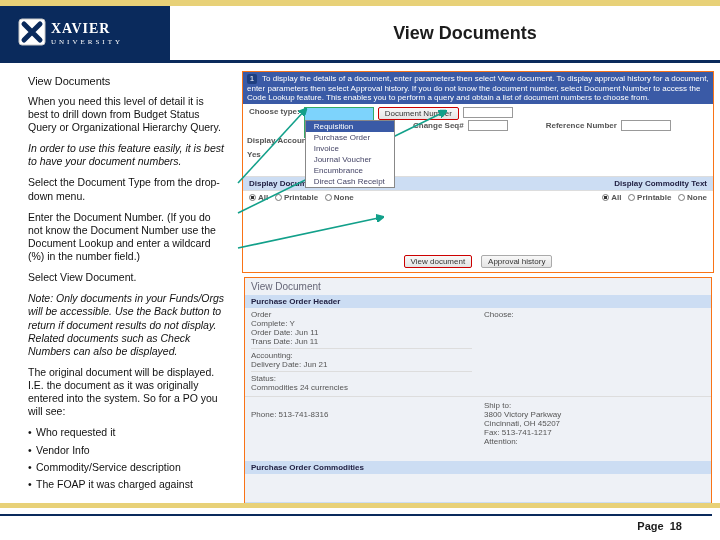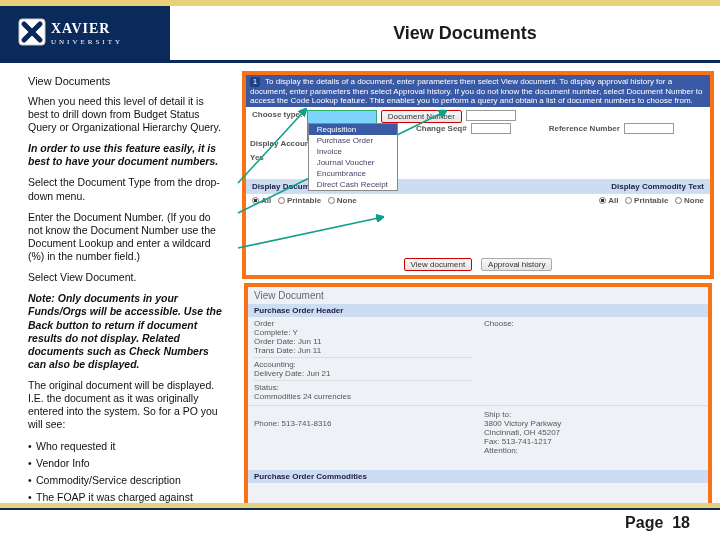--- a/index.html
+++ b/index.html
@@ -45,37 +45,37 @@
   }
   .left {
     width: 236px;
     padding: 12px 10px 6px 28px;
     font-size: 10.5px;
     line-height: 1.25;
     color: #111;
   }
   .left .subhead { font-size: 11px; margin-bottom:6px;}
   .left p { margin: 0 0 8px 0; }
-  .left .ital { font-style: italic; font-weight: bold; }
+  .left .ital { font-style: italic; }
   .left ul { list-style: none; padding:0; margin:0 0 6px 0;}
   .left li { position:relative; padding-left:8px; margin-bottom:4px;}
   .left li::before { content:"•"; position:absolute; left:0; top:0; }
   .right {
     flex: 1;
     padding: 8px 6px 4px 6px;
     background: #fff;
     border-left: 0;
     position:relative;
     overflow:hidden;
   }
   .shot {
     background: #fff;
     font-size: 8px;
     color: #555;
-    border: 4px solid #f97316;
+    border: 1px solid #f97316;
     margin-bottom: 4px;
   }
   .shot .panel { padding: 3px 6px; }
   .tinybar {
     background: #3a5aa6;
     color: #fff;
     font-size: 8px;
     padding: 2px 4px;
   }
   .linebar {
@@ -97,24 +97,24 @@
   .menu div{ padding:1px 8px; font-size:8px; color:#446;}
   .menu .hl{ background:#3a5aa6; color:#fff;}
   .btn {
     display:inline-block; border:1px solid #aaa; border-radius:2px;
     background:linear-gradient(#f8f8f8,#e4e4e4); font-size:8px; padding:1px 6px; color:#333;
   }
   .two-col { display:flex; }
   .two-col > div { flex:1; padding:2px 6px;}
   .hr { border-top:1px solid #ddd; margin:2px 0;}
   .footer {
-    position:absolute; bottom:0; right:0; left:0;
+    position:absolute; bottom:0; right:8px; left:0;
     display:flex; justify-content:flex-end;
     padding: 4px 30px 8px 30px;
-    font-size: 16px; font-weight:bold; color:#1c1c1c;
+    font-size: 11px; font-weight:bold; color:#1c1c1c;
     border-top: 2px solid #0a2a5c;
     background:#fff;
   }
   .gold-bottom { height:5px; background:#e8d178;}
   .arrow-line {
     position:absolute; stroke:#12a08a; stroke-width:1.6; fill:none;
   }
   .cap { background:#eef1f6; margin:2px; }
   .highlight-red { border:1.5px solid #c00 !important; }
   .callout-blue { background:#ccddf3; color:#224; }

